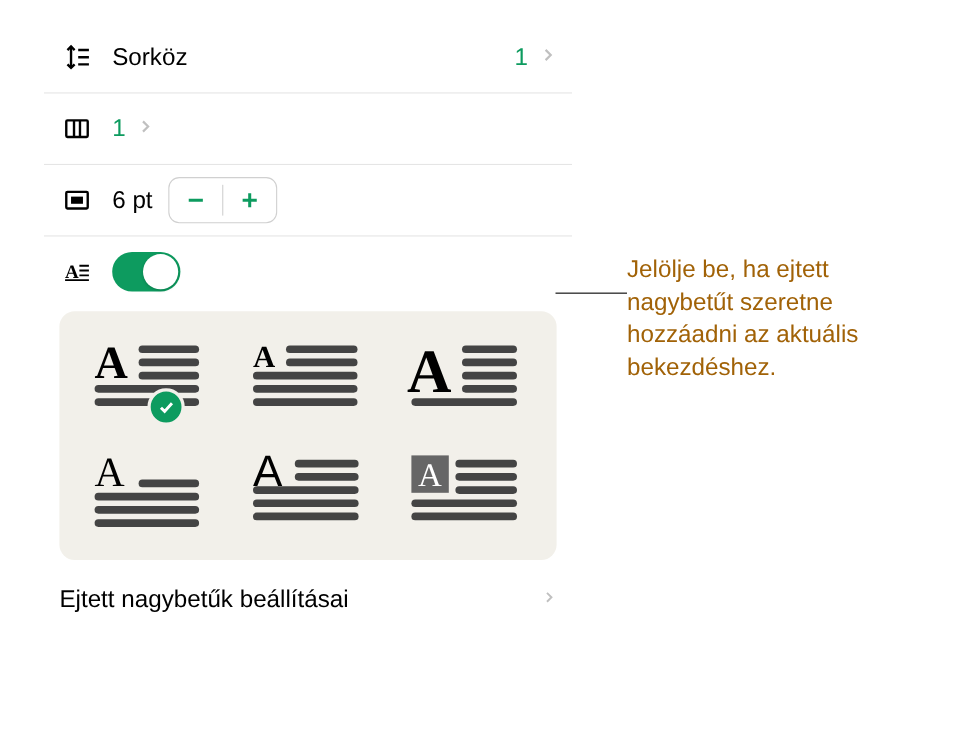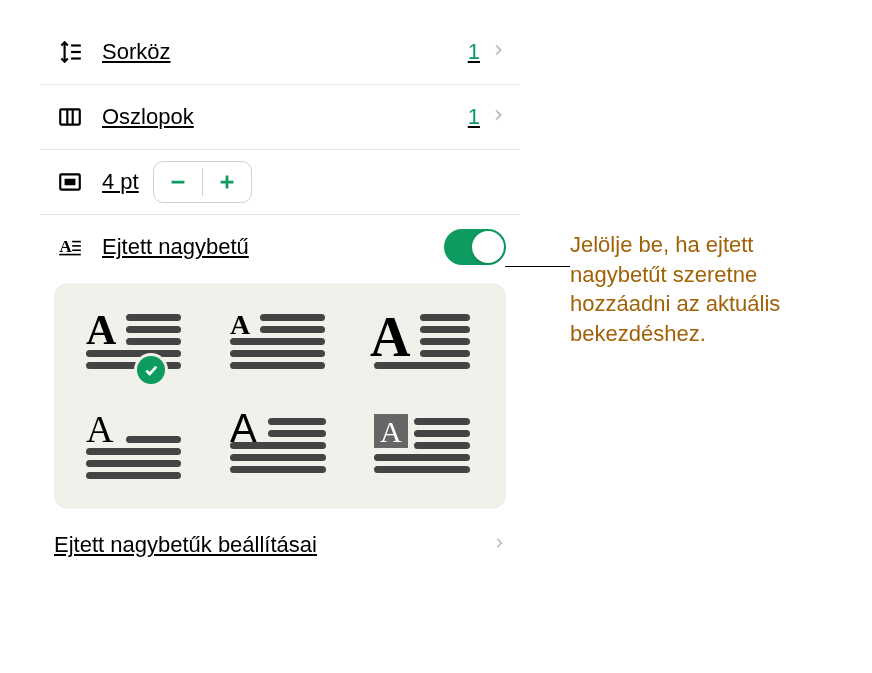--- a/index.html
+++ b/index.html
@@ -9,21 +9,20 @@
       background: #ffffff;
       width: 872px;
       height: 673px;
       position: relative;
     }
     .panel {
       width: 480px;
       margin-left: 40px;
       margin-top: 20px;
       background: #fff;
-      text-decoration: underline;
     }
     .row {
       display: flex;
       align-items: center;
       height: 64px;
       padding: 0 14px;
       border-bottom: 1px solid #e5e5e5;
     }
     .row:last-child { border-bottom: none; }
     .row-icon {
@@ -193,37 +192,36 @@
   </div>
 
   <div class="row">
     <span class="row-icon">
       <svg viewBox="0 0 24 24" width="26" height="26" fill="none" stroke="currentColor" stroke-width="2">
         <rect x="3" y="5" width="18" height="14" rx="1"></rect>
           <line x1="9.5" y1="5" x2="9.5" y2="19"></line>
           <line x1="14.5" y1="5" x2="14.5" y2="19"></line>
       </svg>
     </span>
-    <span class="row-label">Oszlopok</span>
     <span class="row-value">1</span>
     <span class="chevron">
       <svg viewBox="0 0 24 24" width="16" height="24" fill="none" stroke="currentColor" stroke-width="3">
           <path d="M9 5 L16 12 L9 19"></path>
         </svg>
     </span>
   </div>
 
   <div class="row">
     <span class="row-icon">
       <svg viewBox="0 0 24 24" width="26" height="26" fill="none" stroke="currentColor" stroke-width="2">
         <rect x="3" y="5" width="18" height="14" rx="1"></rect>
           <rect x="7" y="9" width="10" height="6" fill="currentColor" stroke="none"></rect>
       </svg>
     </span>
-    <span class="margin-value">4 pt</span>
+    <span class="margin-value">6 pt</span>
     <div class="stepper">
       <div class="stepper-btn">
         <svg viewBox="0 0 24 24" width="22" height="22" fill="none" stroke="currentColor" stroke-width="3">
             <line x1="5" y1="12" x2="19" y2="12"></line>
           </svg>
       </div>
       <div class="stepper-divider"></div>
       <div class="stepper-btn">
         <svg viewBox="0 0 24 24" width="22" height="22" fill="none" stroke="currentColor" stroke-width="3">
             <line x1="5" y1="12" x2="19" y2="12"></line>
@@ -236,21 +234,20 @@
   <div class="row dropcap-row">
     <span class="row-icon">
       <svg viewBox="0 0 24 24" width="26" height="26" fill="currentColor">
         <text x="2" y="17" font-size="16" font-weight="700" font-family="Georgia,serif">A</text>
         <line x1="14" y1="7" x2="22" y2="7" stroke="currentColor" stroke-width="1.5"></line>
         <line x1="14" y1="11" x2="22" y2="11" stroke="currentColor" stroke-width="1.5"></line>
         <line x1="14" y1="15" x2="22" y2="15" stroke="currentColor" stroke-width="1.5"></line>
         <line x1="2" y1="19" x2="22" y2="19" stroke="currentColor" stroke-width="1.5"></line>
       </svg>
     </span>
-    <span class="row-label">Ejtett nagybetű</span>
     <div class="toggle">
       <div class="toggle-knob"></div>
     </div>
   </div>
 
   <div class="style-grid">
 
     <div class="style-option">
       <svg viewBox="0 0 120 80">
         <text x="10" y="40" font-size="42" font-weight="700" font-family="Georgia,serif" fill="#000">A</text>

